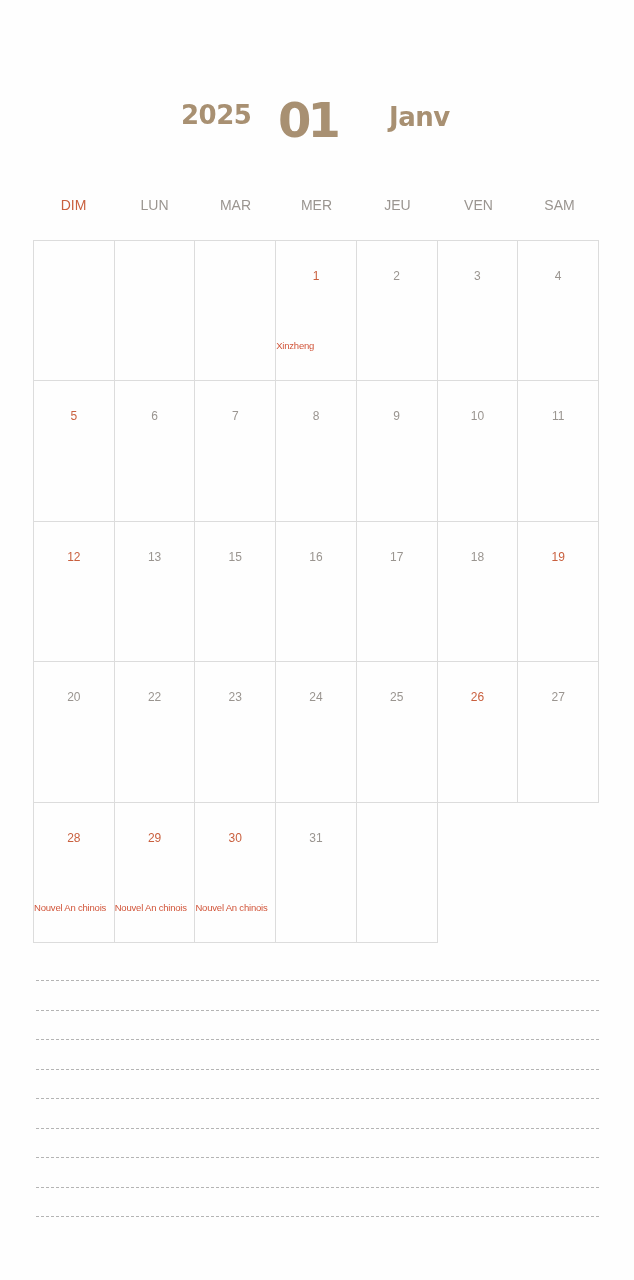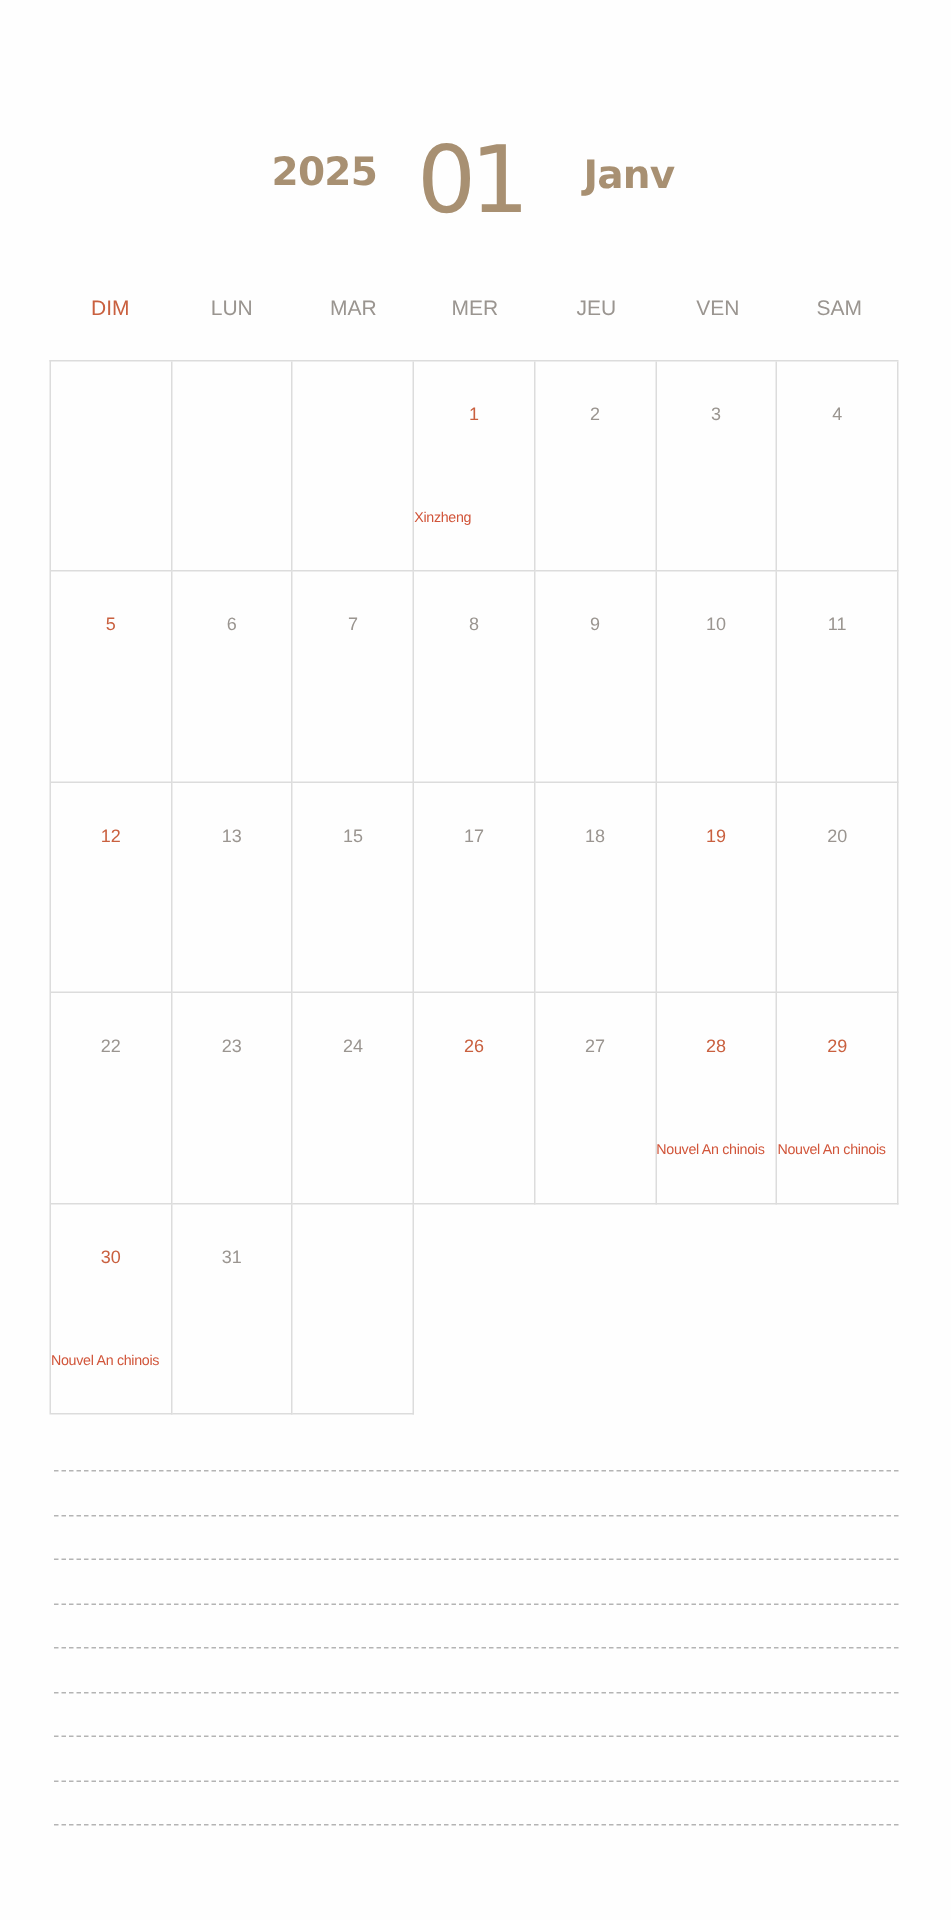--- a/index.html
+++ b/index.html
@@ -1,19 +1,19 @@
 <!DOCTYPE html>
 <html><head>
 <meta charset="utf-8">
 <style>
   html, body { margin:0; padding:0; }
   body { width:634px; height:1280px; background:#fefefe; position:relative; font-family:"Liberation Sans", sans-serif; overflow:hidden; }
   .header { position:absolute; top:80px; left:0; width:634px; height:80px; }
   .year { position:absolute; left:181px; top:20px; font-family:"DejaVu Sans", sans-serif; font-weight:bold; font-size:26px; color:#a89072; letter-spacing:-0.5px; }
-  .month-num { position:absolute; left:278px; top:0px; font-family:"DejaVu Sans", sans-serif; font-weight:normal; font-size:62px; line-height:80px; color:#a89072; letter-spacing:-4px; }
+  .month-num { position:absolute; left:278px; top:0px; font-family:"DejaVu Sans", sans-serif; font-weight:bold; font-size:48px; line-height:80px; color:#a89072; letter-spacing:-4px; }
   .month-name { position:absolute; left:389px; top:22px; font-family:"DejaVu Sans", sans-serif; font-weight:bold; font-size:26px; color:#a89072; letter-spacing:-0.5px; }
   .weekdays { position:absolute; top:197px; left:33px; width:567px; display:flex; }
   .weekdays div { flex:1; text-align:center; font-size:14px; color:#9a9590; }
   .weekdays div.sun { color:#c9603f; }
   .grid { position:absolute; top:240px; left:33px; width:566px; height:703px; display:grid; grid-template-columns:repeat(7,1fr); grid-template-rows:repeat(5,1fr); border-top:1px solid #dcdcdc; border-left:1px solid #dcdcdc; box-sizing:border-box; }
   .cell { border-right:1px solid #dcdcdc; border-bottom:1px solid #dcdcdc; position:relative; }
   .cell .num { position:absolute; top:28px; width:100%; text-align:center; font-size:12px; color:#9a9590; }
   .cell .num.red { color:#c9603f; }
   .cell .evt { position:absolute; top:99px; width:100%; font-size:9.5px; color:#d1553a; white-space:nowrap; letter-spacing:-0.2px; }
   .lines { position:absolute; top:980px; left:36px; width:563px; }
@@ -85,39 +85,45 @@
     <div class="cell">
       <div class="num red">12</div>
     </div>
     <div class="cell">
       <div class="num">13</div>
     </div>
     <div class="cell">
       <div class="num">15</div>
     </div>
     <div class="cell">
+      <div class="num">16</div>
+    </div>
+    <div class="cell">
       <div class="num">17</div>
     </div>
     <div class="cell">
       <div class="num">18</div>
     </div>
     <div class="cell">
       <div class="num red">19</div>
     </div>
     <div class="cell">
       <div class="num">20</div>
     </div>
     <div class="cell">
       <div class="num">22</div>
     </div>
     <div class="cell">
       <div class="num">23</div>
     </div>
     <div class="cell">
       <div class="num">24</div>
+    </div>
+    <div class="cell">
+      <div class="num">25</div>
     </div>
     <div class="cell">
       <div class="num red">26</div>
     </div>
     <div class="cell">
       <div class="num">27</div>
     </div>
     <div class="cell">
       <div class="num red">28</div>
       <div class="evt">Nouvel An chinois</div>

